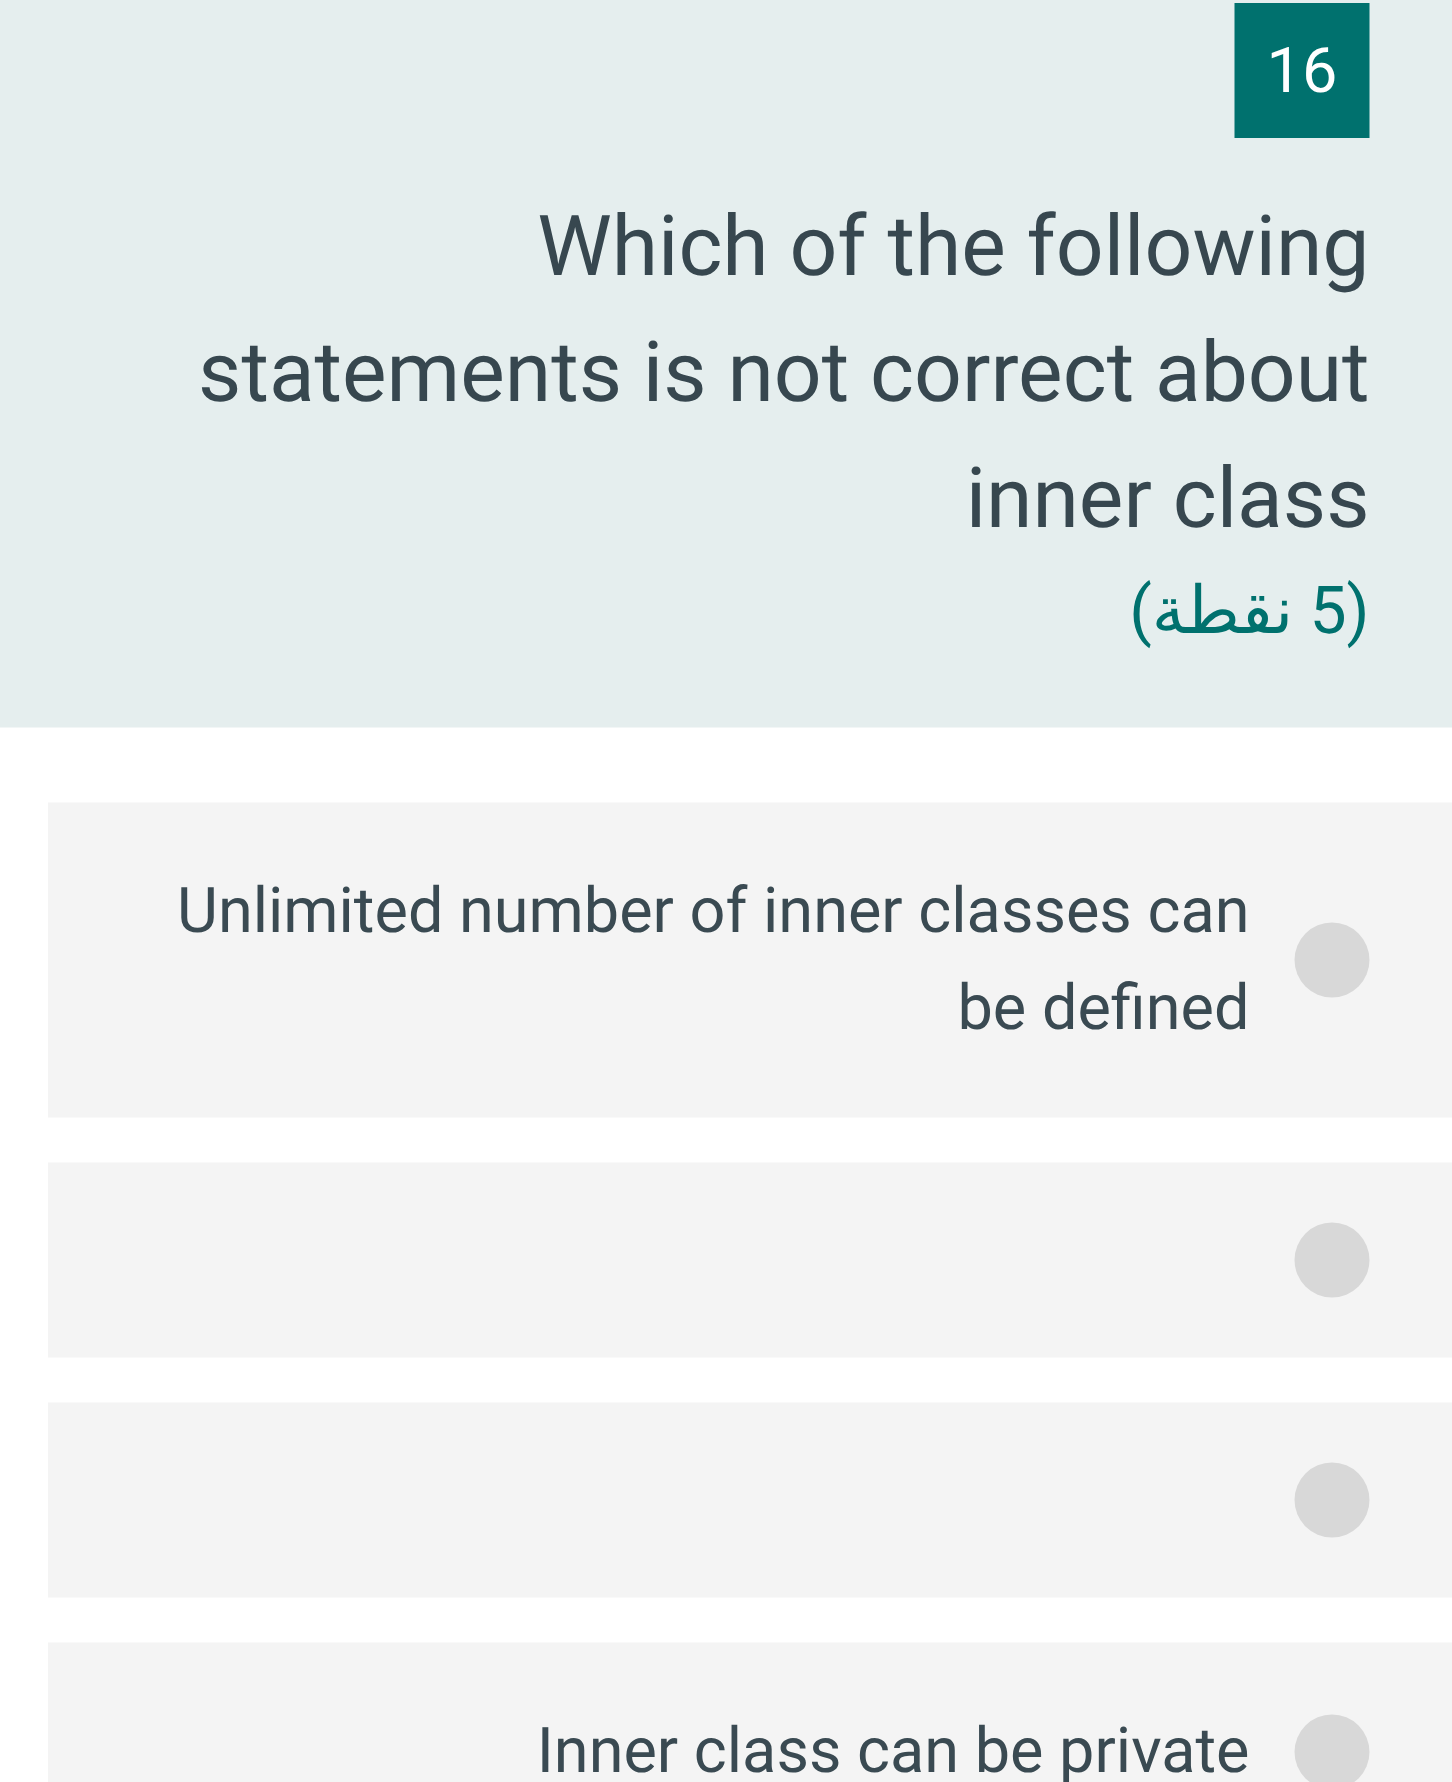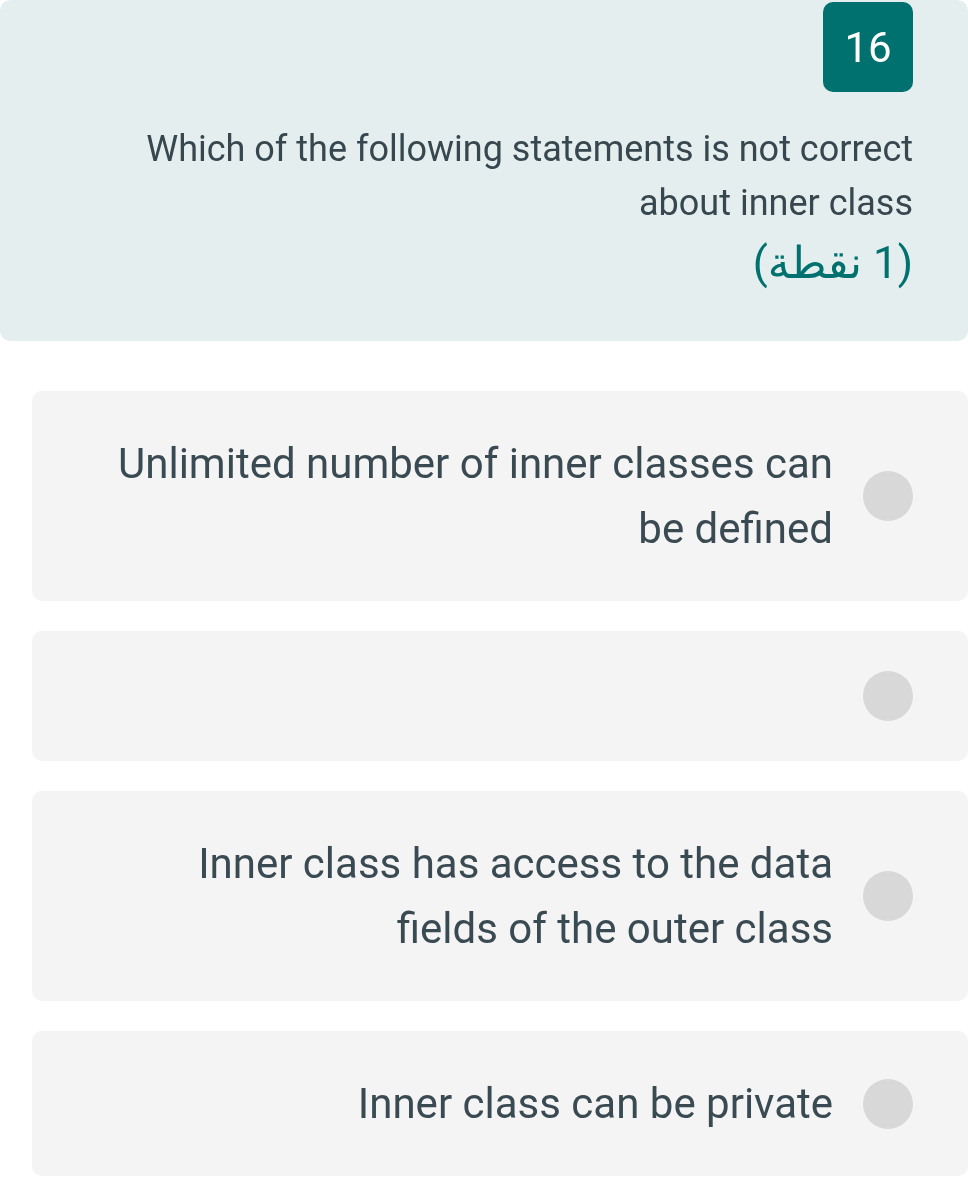--- a/index.html
+++ b/index.html
@@ -1,19 +1,18 @@
 <!DOCTYPE html>
 <html><head>
 <meta charset="utf-8">
 <style>
   * {
     margin: 0;
     padding: 0;
     box-sizing: border-box;
-    border-radius: 10px;
   }
   body {
     font-family: -apple-system, BlinkMacSystemFont, 'Segoe UI', Roboto, sans-serif;
     background: #ffffff;
     width: 968px;
   }
   .question-header {
     background: #e5eeee;
     padding: 0 0 45px 0;
   }
@@ -30,21 +29,21 @@
     font-weight: 400;
     width: 90px;
     height: 90px;
     display: flex;
     align-items: center;
     justify-content: center;
   }
   .question-text {
     text-align: right;
     padding: 30px 55px 0 55px;
-    font-size: 36px;
+    font-size: 56px;
     color: #37474f;
     line-height: 1.5;
     font-weight: 400;
     margin-left: 47px;
   }
   .question-points {
     text-align: right;
     padding: 0 55px 0 55px;
     font-size: 44px;
     color: #00716e;
@@ -83,32 +82,31 @@
   }
 </style>
 </head>
 <body>
 
 <div class="question-header">
   <div class="question-number-wrap">
     <div class="question-number">16</div>
   </div>
   <div class="question-text">Which of the following statements is not correct about inner class</div>
-  <div class="question-points">(1 نقطة)</div>
+  <div class="question-points">(5 نقطة)</div>
 </div>
 
 <div class="options-wrap">
   <div class="option">
     <div class="option-text">Unlimited number of inner classes can be defined</div>
     <div class="radio-circle"></div>
   </div>
   <div class="option">
     <div class="radio-circle"></div>
   </div>
   <div class="option">
-    <div class="option-text">Inner class has access to the data fields of the outer class</div>
     <div class="radio-circle"></div>
   </div>
   <div class="option">
     <div class="option-text">Inner class can be private</div>
     <div class="radio-circle"></div>
   </div>
 </div>
 
 </body></html>

